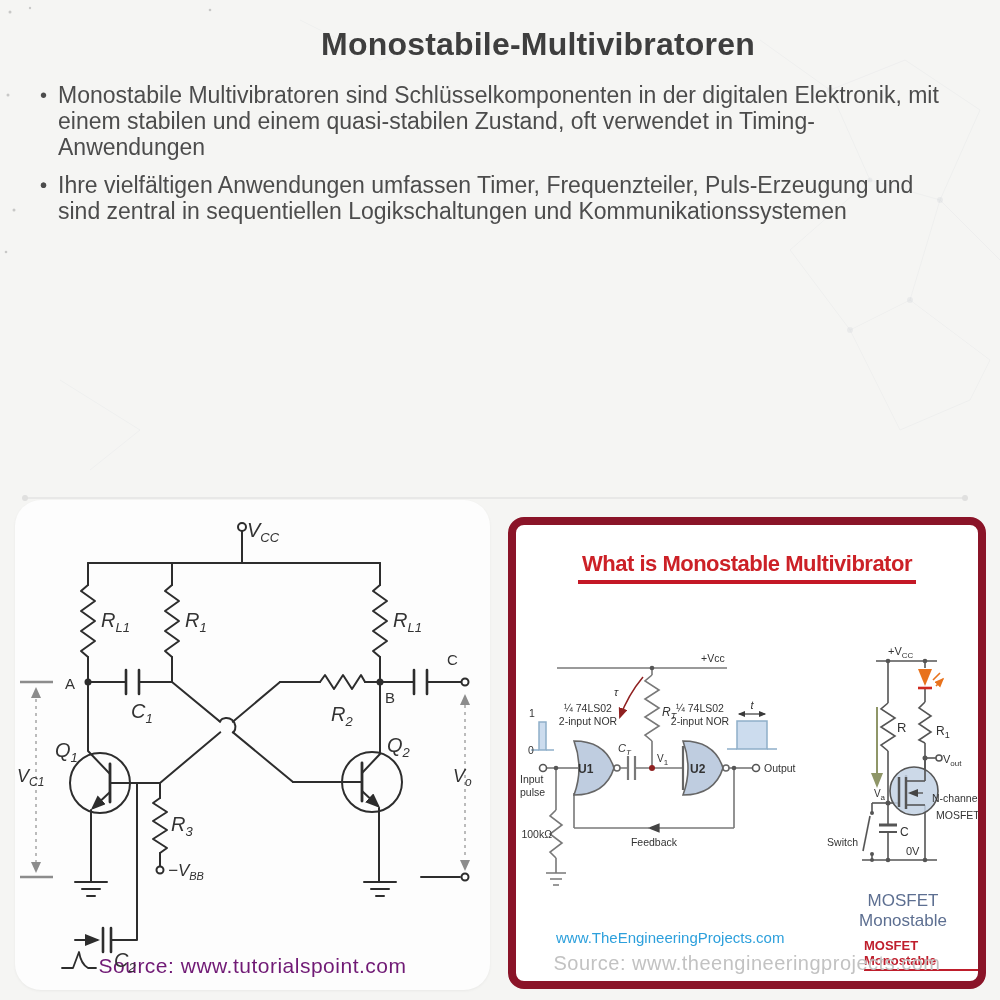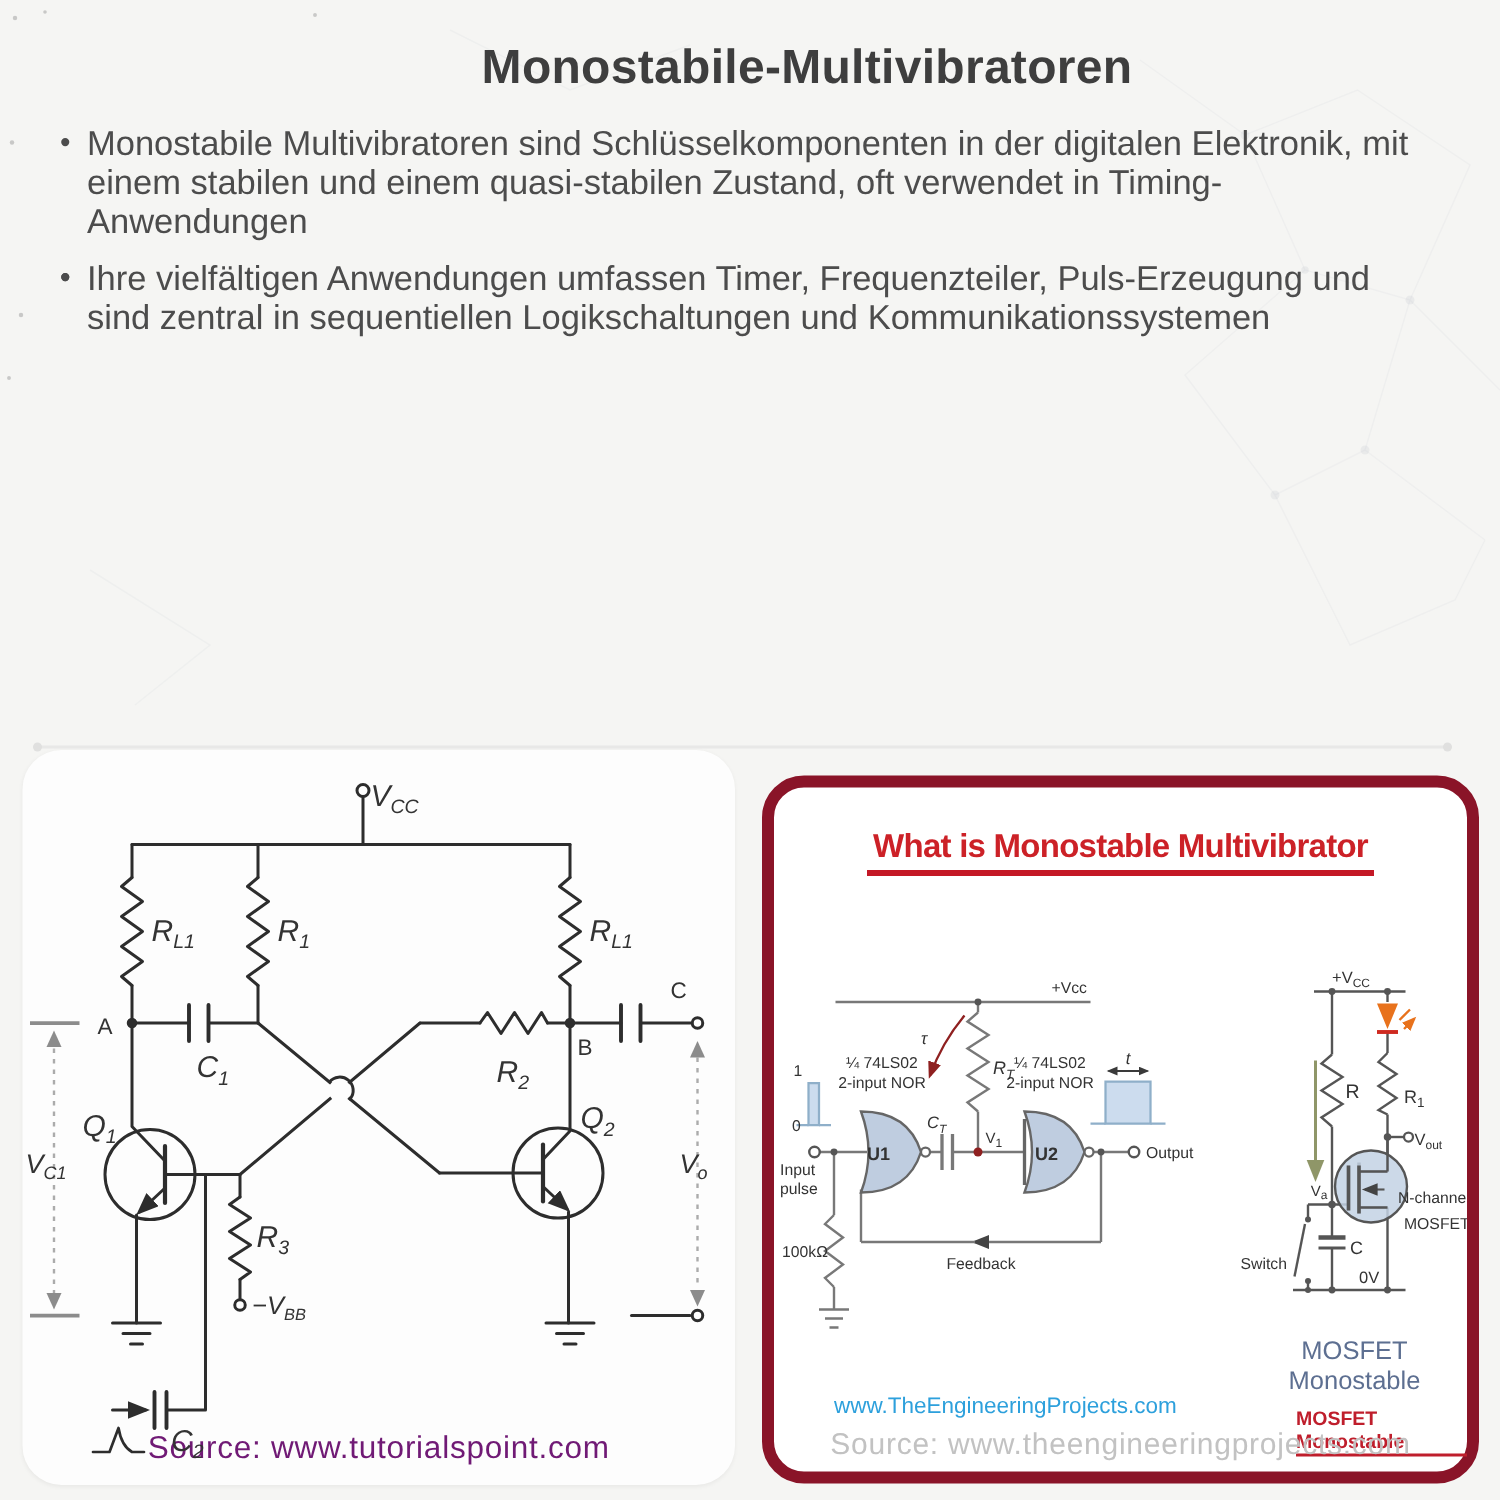--- a/index.html
+++ b/index.html
@@ -19,21 +19,21 @@
   .divider .end{position:absolute;top:-2px;width:6px;height:6px;border-radius:50%;background:#e0e0df;}
   .divider .end.r{right:-3px;} .divider .end.l{left:-3px;}
   
   .card-left{position:absolute;left:15px;top:500px;width:475px;height:490px;
              background:#fdfdfd;border-radius:26px;box-shadow:0 1px 3px rgba(0,0,0,.05);}
   .card-left svg{position:absolute;left:0;top:5px;pointer-events:none;}
   .src-left{position:absolute;left:0;bottom:12px;width:100%;text-align:center;
             font-size:21px;color:#701a75;letter-spacing:.5px;}
   
   .card-right{position:absolute;left:508px;top:517px;width:478px;height:472px;
-              box-sizing:border-box;border:8px solid #8a1428;border-radius:28px;background:#fff;}
+              box-sizing:border-box;border:8px solid #8a1428;border-radius:16px;background:#fff;}
   .rf-title{position:absolute;top:26px;left:0;width:100%;text-align:center;}
   .rf-title span{display:inline-block;font-size:22px;font-weight:bold;color:#cc2127;
                  letter-spacing:-0.5px;border-bottom:4px solid #c41826;padding:0 4px 3px;}
   .card-right svg{position:absolute;left:0;top:0;pointer-events:none;}
   .rf-caption{position:absolute;left:312px;top:366px;width:150px;text-align:center;
               font-size:17px;font-weight:500;color:#5d6f91;}
   .rf-site{position:absolute;left:40px;top:404px;font-size:15px;font-weight:normal;color:#2da0dc;}
   .rf-badge{position:absolute;left:348px;top:413px;font-size:13px;font-weight:bold;color:#bf1e2c;
             border-bottom:2px solid #bf1e2c;padding-bottom:1px;}
   .rf-src{position:absolute;left:0;top:427px;width:100%;text-align:center;

